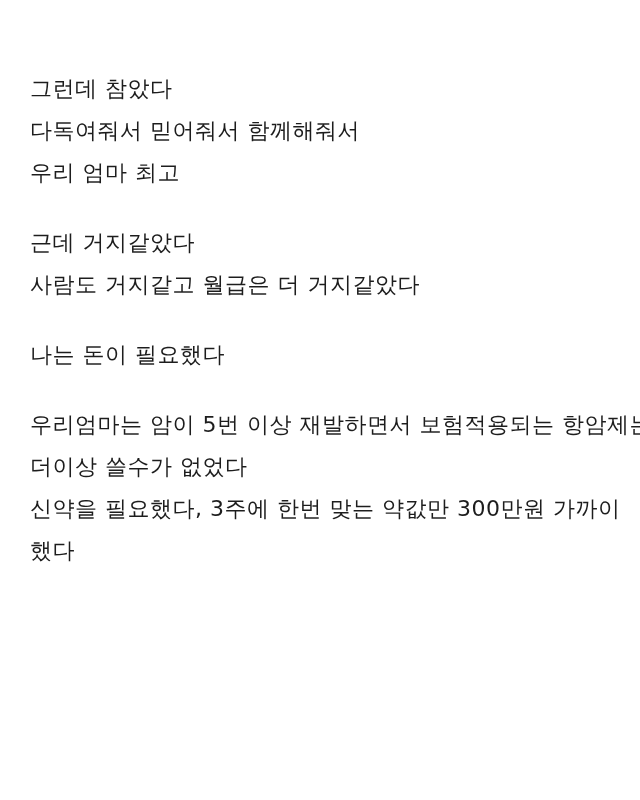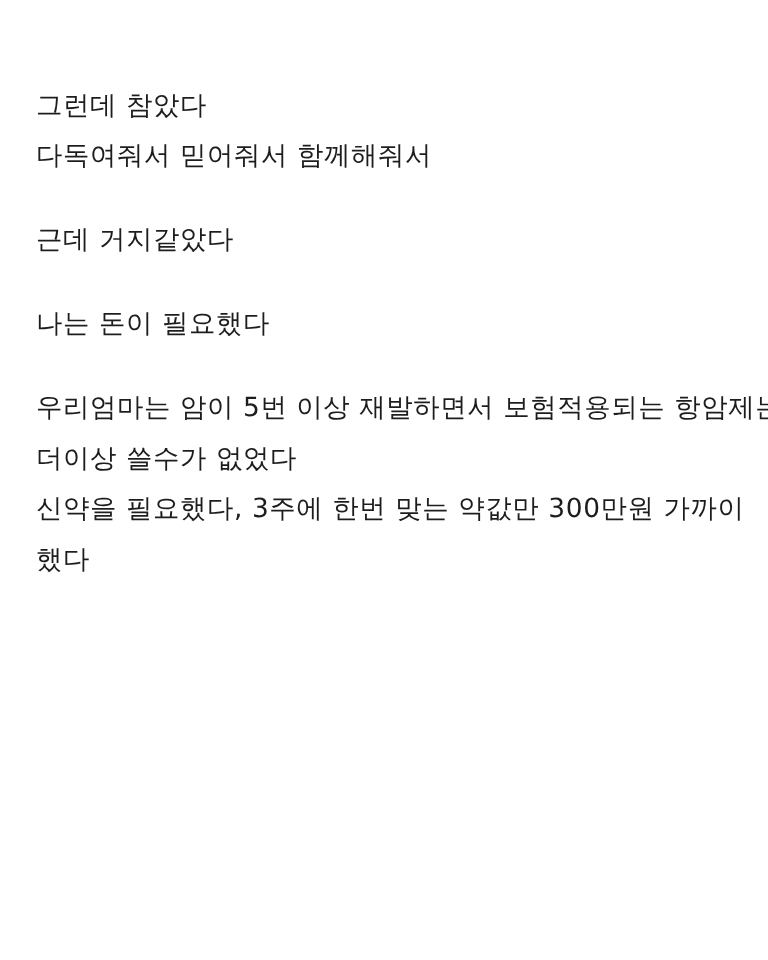--- a/index.html
+++ b/index.html
@@ -32,23 +32,25 @@
   }
 </style>
 </head>
 <body>
 
 <div class="page">
   <div id="text-body">
       <div class="paragraph">
         <div class="text-line">그런데 참았다</div>
         <div class="text-line">다독여줘서 믿어줘서 함께해줘서</div>
+        <div class="text-line">우리 엄마 최고</div>
       </div>
       <div class="paragraph">
         <div class="text-line">근데 거지같았다</div>
+        <div class="text-line">사람도 거지같고 월급은 더 거지같았다</div>
       </div>
       <div class="paragraph">
         <div class="text-line">나는 돈이 필요했다</div>
       </div>
       <div class="paragraph">
         <div class="text-line">우리엄마는 암이 5번 이상 재발하면서 보험적용되는 항암제는</div>
         <div class="text-line">더이상 쓸수가 없었다</div>
         <div class="text-line">신약을 필요했다, 3주에 한번 맞는 약값만 300만원 가까이</div>
         <div class="text-line">했다</div>
       </div>

